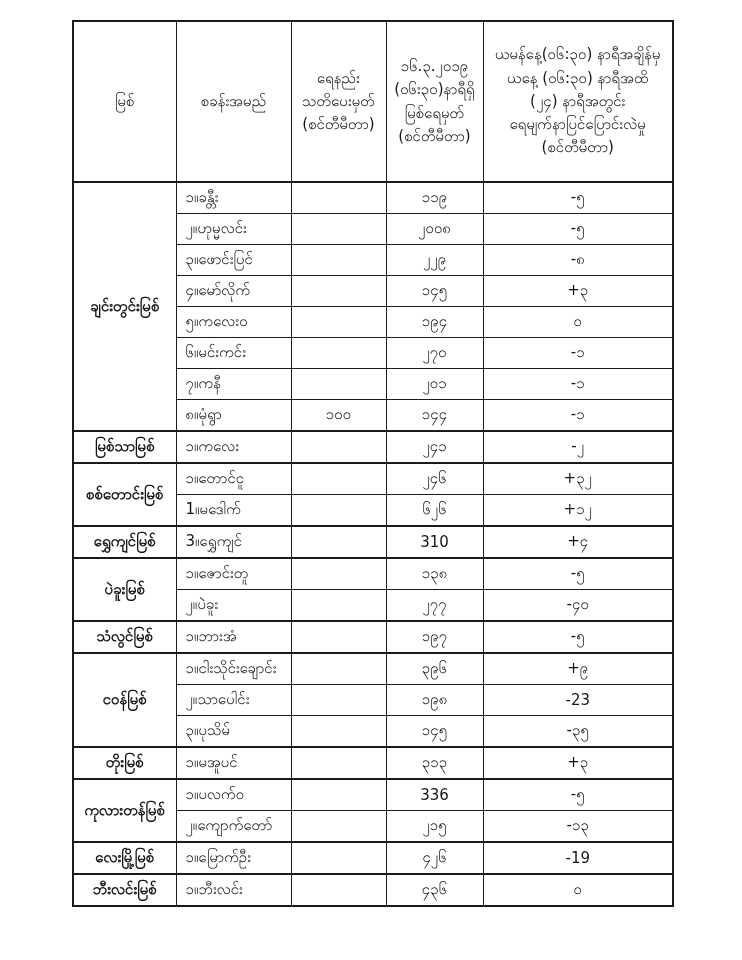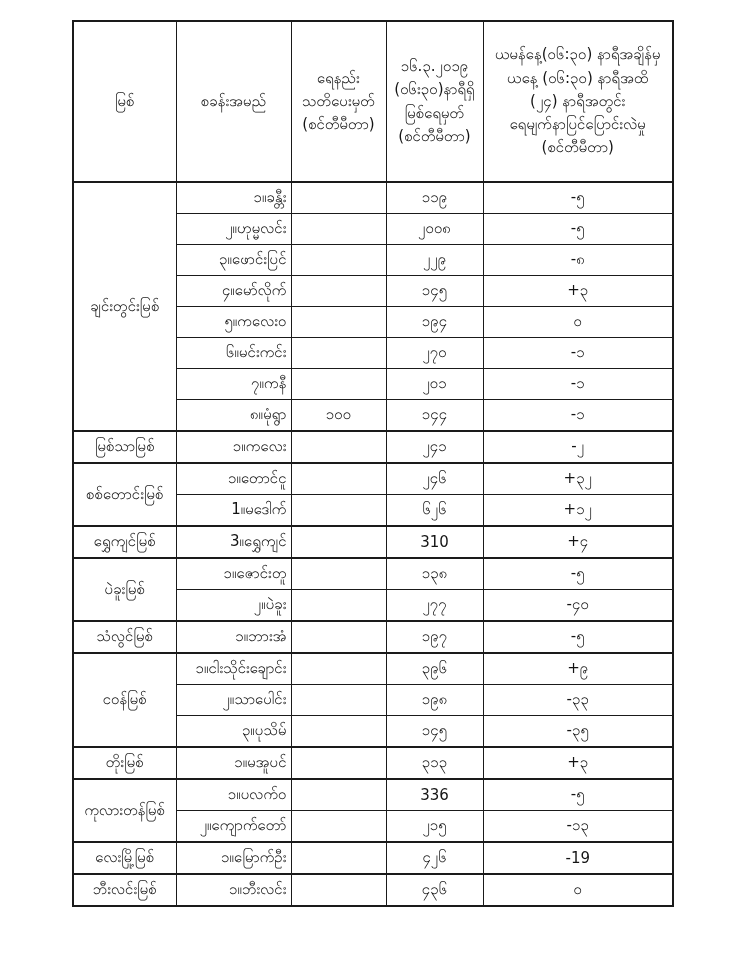--- a/index.html
+++ b/index.html
@@ -43,23 +43,24 @@
     line-height: 1.55;
     padding: 2px 4px;
   }
   .river-table tbody td {
     height: 30px;
     vertical-align: middle;
     padding: 0 4px;
   }
   .river-cell {
     text-align: center;
+    font-weight: bold;
   }
   .station-cell {
-    text-align: right;
+    text-align: left;
     padding-left: 9px !important;
   }
   .num-cell {
     text-align: center;
   }
   
   .river-table tbody tr.group-start td {
     border-top: 2px solid #1a1a1a;
   }
   col.c-river   { width: 103px; }
@@ -199,21 +200,21 @@
           <td rowspan="3" class="river-cell">ငဝန်မြစ်</td>
           <td class="station-cell">၁။ငါးသိုင်းချောင်း</td>
           <td class="num-cell"></td>
           <td class="num-cell">၃၉၆</td>
           <td class="num-cell">+၉</td>
         </tr>
         <tr>
           <td class="station-cell">၂။သာပေါင်း</td>
           <td class="num-cell"></td>
           <td class="num-cell">၁၉၈</td>
-          <td class="num-cell">-၃၃</td>
+          <td class="num-cell">-23</td>
         </tr>
         <tr>
           <td class="station-cell">၃။ပုသိမ်</td>
           <td class="num-cell"></td>
           <td class="num-cell">၁၄၅</td>
           <td class="num-cell">-၃၅</td>
         </tr>
         <tr class="group-start">
           <td rowspan="1" class="river-cell">တိုးမြစ်</td>
           <td class="station-cell">၁။မအူပင်</td>

